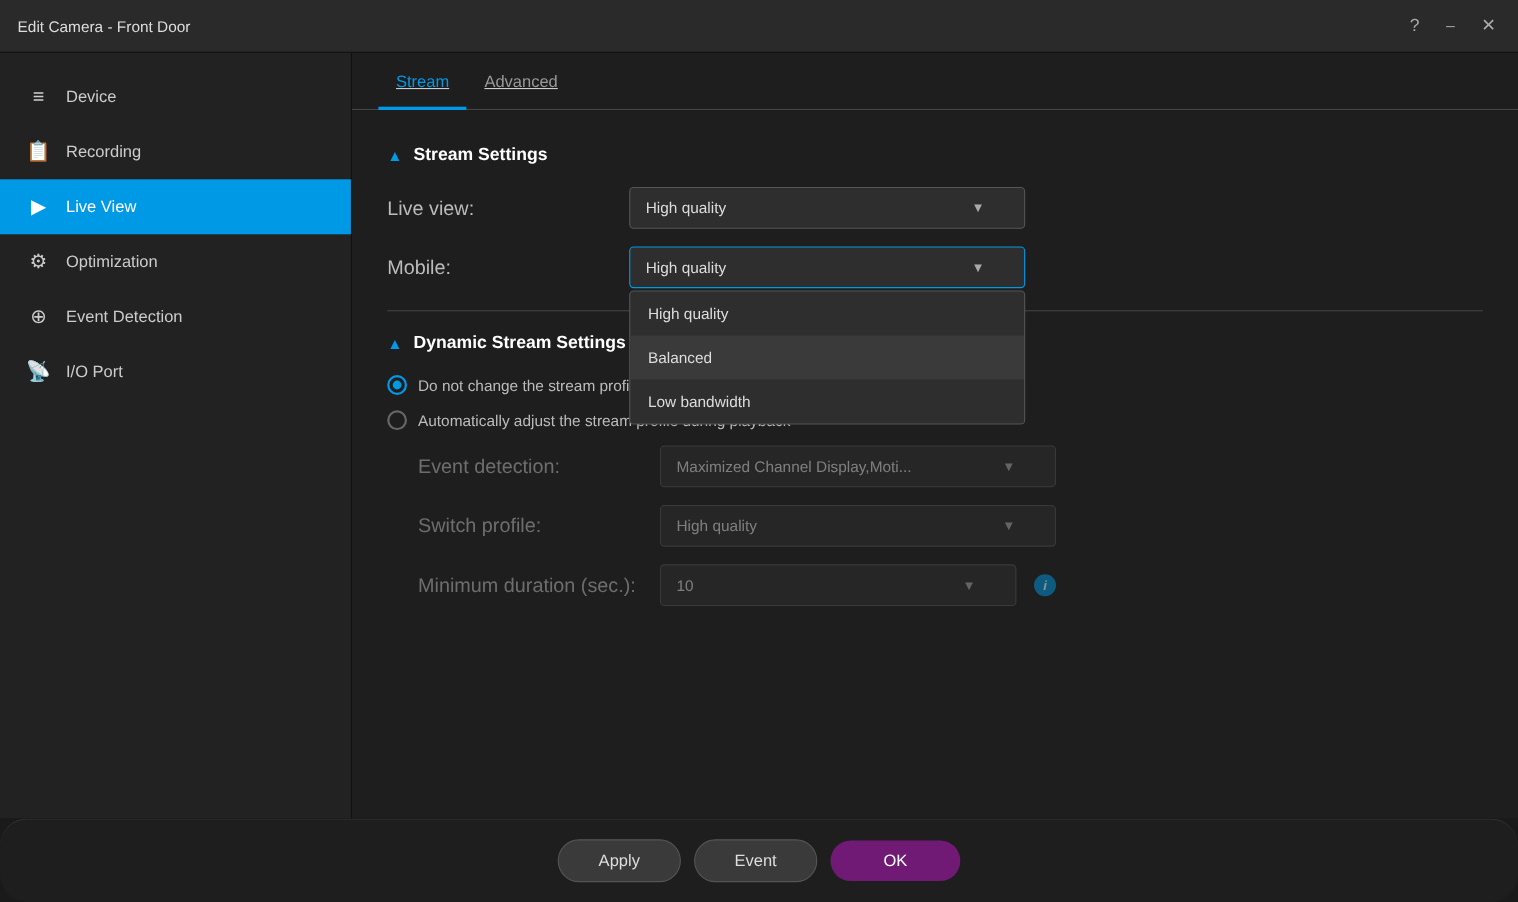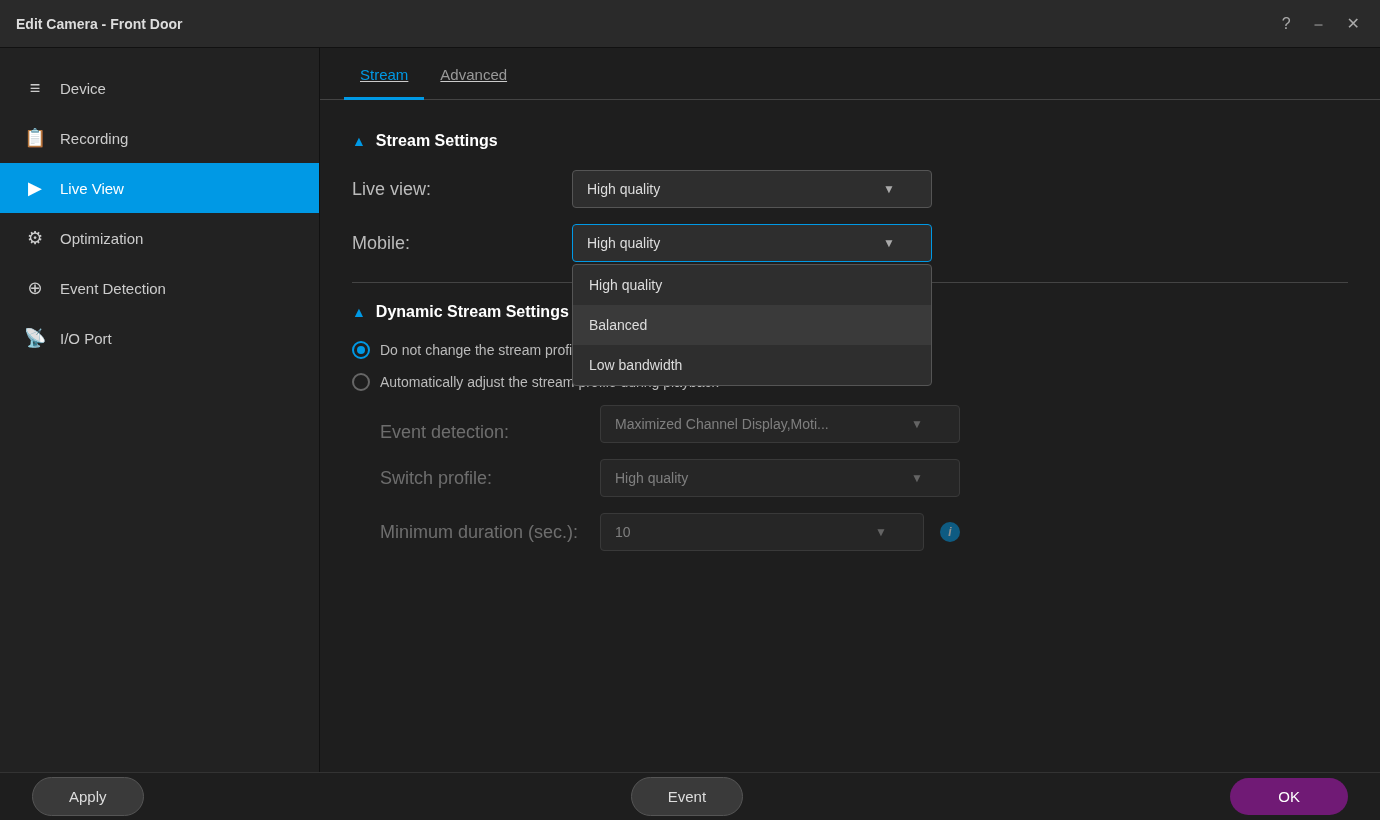--- a/index.html
+++ b/index.html
@@ -20,21 +20,21 @@
       height: 48px;
       display: flex;
       align-items: center;
       padding: 0 16px;
       border-bottom: 1px solid #111;
       flex-shrink: 0;
     }
     .title-bar-title {
       color: #ddd;
       font-size: 14px;
-      font-weight: 700;
+      font-weight: 400;
       flex: 1;
     }
     .title-bar-controls {
       display: flex;
       gap: 16px;
       align-items: center;
     }
     .title-bar-btn {
       color: #aaa;
       font-size: 16px;
@@ -254,29 +254,30 @@
       justify-content: center;
       flex-shrink: 0;
       margin-left: 8px;
       cursor: pointer;
       font-style: italic;
       font-weight: bold;
     }
 
     
     .bottom-bar {
-      height: 48px;
+      height: 76px;
       background: #1e1e1e;
       border-top: 1px solid #333;
       display: flex;
       align-items: center;
-      justify-content: space-between;
+      justify-content: center;
       padding: 0 32px;
       gap: 12px;
       flex-shrink: 0;
+      border-radius: 25px;
     }
 
     .btn {
       padding: 10px 36px;
       border-radius: 24px;
       font-size: 15px;
       font-weight: 500;
       cursor: pointer;
       border: none;
     }
@@ -390,21 +391,21 @@
       <div class="radio-row">
         <div class="radio-circle checked"></div>
         <span>Do not change the stream profile</span>
       </div>
 
       <div class="radio-row">
         <div class="radio-circle"></div>
         <span>Automatically adjust the stream profile during playback</span>
       </div>
 
-      <div class="form-row faded" style="margin-left: 28px; align-items: flex-end;">
+      <div class="form-row faded" style="margin-left: 28px;">
         <div class="form-label">Event detection:</div>
         <div class="form-control">
           <button class="dropdown-btn">
             <span>Maximized Channel Display,Moti...</span>
             <span class="arrow">▼</span>
           </button>
         </div>
       </div>
 
       <div class="form-row faded" style="margin-left: 28px;">

